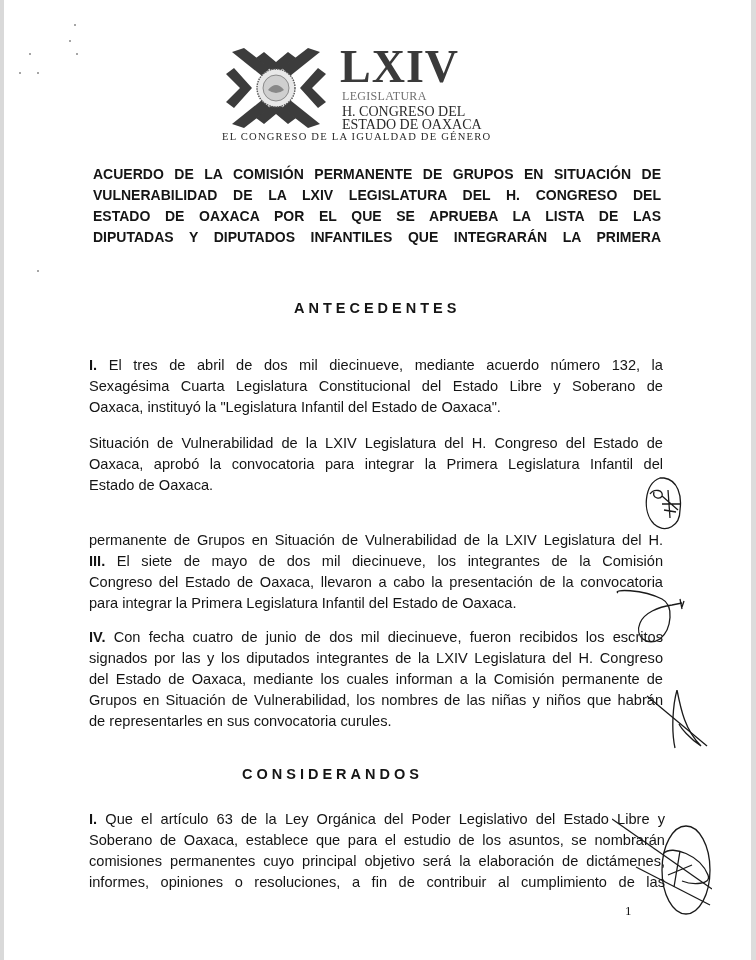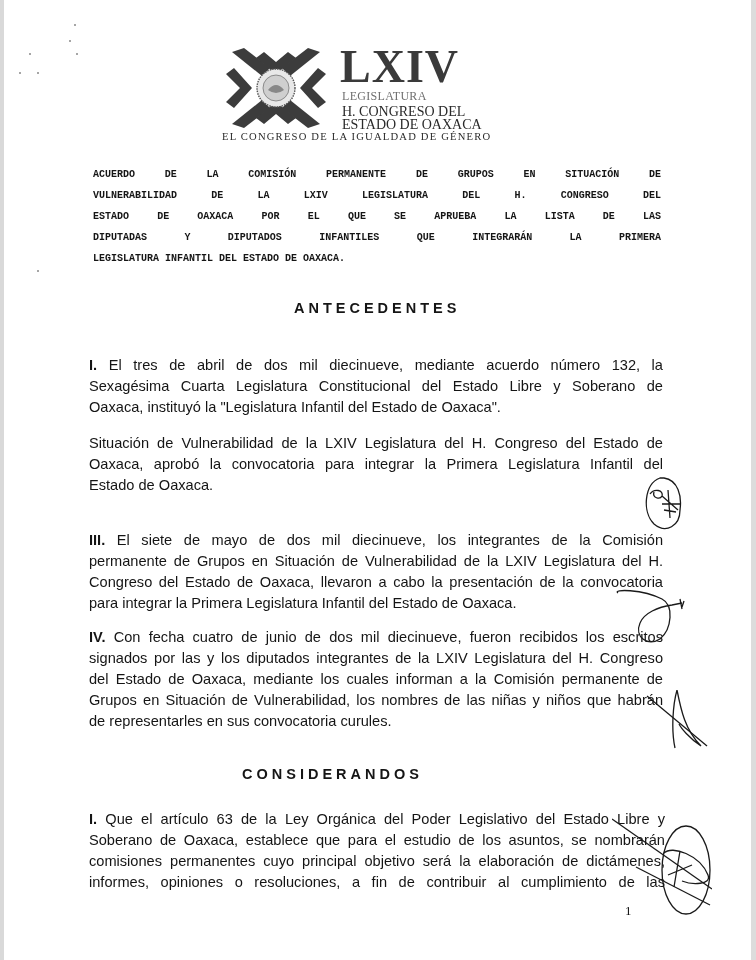--- a/index.html
+++ b/index.html
@@ -20,21 +20,21 @@
     font-size: 12px; line-height: 17px; color: #6f6f6f; letter-spacing: 0.3px; }
   .logo-l1, .logo-l2 { position: absolute; left: 120px; font-family: "Liberation Serif", serif;
     font-size: 14px; line-height: 14px; color: #2a2a2a; }
   .logo-l1 { top: 65px; font-family: Liberation Serif, serif; }
   .logo-l2 { top: 78px; }
   .logo-tag { position: absolute; left: 0px; top: 91px; width: 240px; font-family: "Liberation Serif", serif;
     font-size: 10.6px; letter-spacing: 1.2px; color: #2a2a2a; white-space: nowrap; }
 
   
   .title { position: absolute; left: 93px; top: 164px; width: 568px; font-weight: bold;
-    font-size: 10px; line-height: 21px; text-align: justify; text-align-last: left; font-family: Liberation Mono, monospace; }
+    font-size: 14px; line-height: 21px; text-align: justify; text-align-last: left; }
   .title span { display: block; text-align: justify; text-align-last: justify; }
   .title span.last { text-align-last: left; }
 
   .heading { position: absolute; font-weight: bold; font-size: 14.5px; letter-spacing: 4px; }
   .h-ant { left: 294px; top: 300px; }
   .h-con { left: 242px; top: 766px; }
 
   .para { position: absolute; left: 89px; width: 574px; font-size: 14.6px; line-height: 21px; }
   .para .line { display: block; text-align: justify; text-align-last: justify; white-space: nowrap; }
   .para .line.last { text-align-last: left; }
@@ -86,40 +86,39 @@
   <div class="logo-l1">H. CONGRESO DEL</div>
   <div class="logo-l2">ESTADO DE OAXACA</div>
   <div class="logo-tag">EL CONGRESO DE LA IGUALDAD DE GÉNERO</div>
 </div>
 
 <div class="title">
   <span>ACUERDO DE LA COMISIÓN PERMANENTE DE GRUPOS EN SITUACIÓN DE</span>
   <span>VULNERABILIDAD DE LA LXIV LEGISLATURA DEL H. CONGRESO DEL</span>
   <span>ESTADO DE OAXACA POR EL QUE SE APRUEBA LA LISTA DE LAS</span>
   <span>DIPUTADAS Y DIPUTADOS INFANTILES QUE INTEGRARÁN LA PRIMERA</span>
-  <span class="last">LEGISLATURA INFANTIL DEL ESTADO DE OAXACA.</span>
 </div>
 
 <div class="heading h-ant">ANTECEDENTES</div>
 
 <div class="para p1">
   <span class="line"><b>I.</b> <span>El tres de abril de dos mil diecinueve, mediante acuerdo número 132, la</span></span>
   <span class="line">Sexagésima Cuarta Legislatura Constitucional del Estado Libre y Soberano de</span>
   <span class="line last">Oaxaca, instituyó la "Legislatura Infantil del Estado de Oaxaca".</span>
 </div>
 
 <div class="para p2">
   <span class="line">Situación de Vulnerabilidad de la LXIV Legislatura del H. Congreso del Estado de</span>
   <span class="line">Oaxaca, aprobó la convocatoria para integrar la Primera Legislatura Infantil del</span>
   <span class="line last">Estado de Oaxaca.</span>
 </div>
 
 <div class="para p3">
+  <span class="line">permanente de Grupos en Situación de Vulnerabilidad de la LXIV Legislatura del H.</span>
   <span class="line"><b>III.</b> <span>El siete de mayo de dos mil diecinueve, los integrantes de la Comisión</span></span>
-  <span class="line">permanente de Grupos en Situación de Vulnerabilidad de la LXIV Legislatura del H.</span>
   <span class="line">Congreso del Estado de Oaxaca, llevaron a cabo la presentación de la convocatoria</span>
   <span class="line last">para integrar la Primera Legislatura Infantil del Estado de Oaxaca.</span>
 </div>
 
 <div class="para p4">
   <span class="line"><b>IV.</b> <span>Con fecha cuatro de junio de dos mil diecinueve, fueron recibidos los escritos</span></span>
   <span class="line">signados por las y los diputados integrantes de la LXIV Legislatura del H. Congreso</span>
   <span class="line">del Estado de Oaxaca, mediante los cuales informan a la Comisión permanente de</span>
   <span class="line">Grupos en Situación de Vulnerabilidad, los nombres de las niñas y niños que habrán</span>
   <span class="line last">de representarles en sus convocatoria curules.</span>

